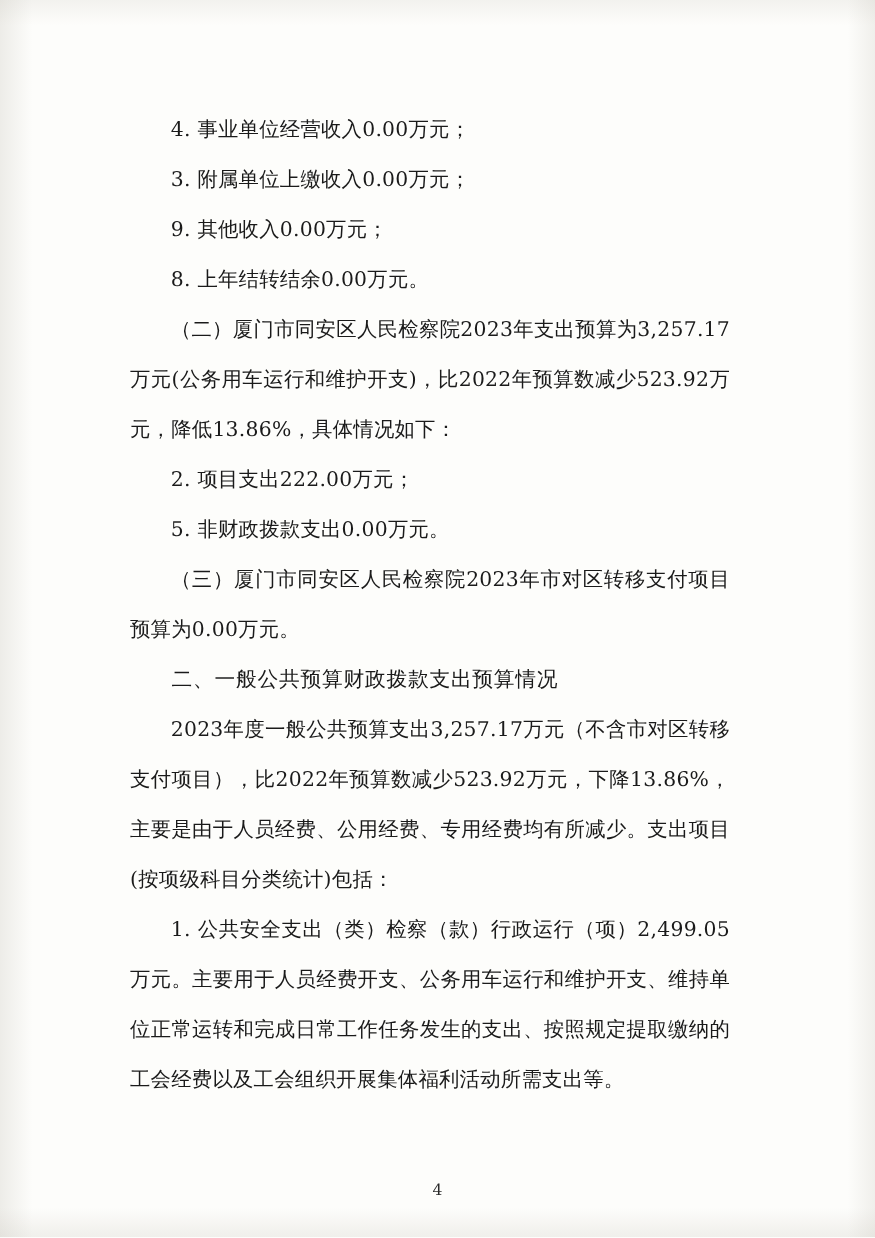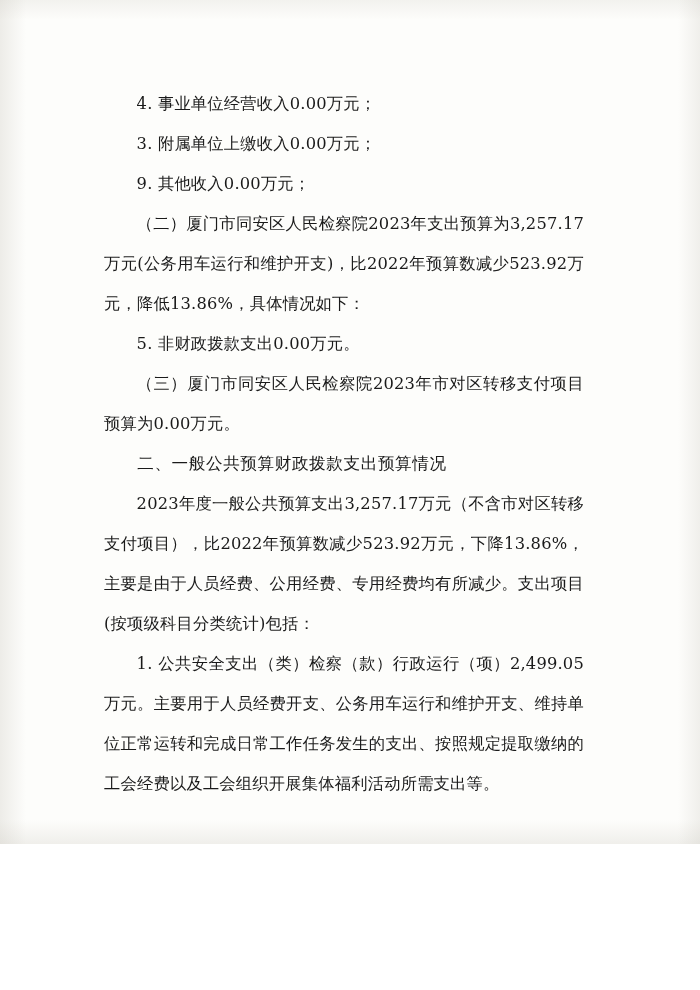--- a/index.html
+++ b/index.html
@@ -3,21 +3,21 @@
 <meta charset="utf-8">
 <style>
   html, body {
     margin: 0;
     padding: 0;
     background: #ffffff;
   }
   .page {
     position: relative;
     width: 700px;
-    height: 844px;
+    height: 990px;
     background: #fdfdfb;
     overflow: hidden;
     font-family: "DejaVu Serif", "Liberation Serif", serif;
     color: #1a1a1a;
   }
   
   .page::before {
     content: "";
     position: absolute;
     inset: 0;
@@ -66,22 +66,24 @@
 </style>
 </head>
 <body>
 
 <div class="page">
   <div class="body-area">
 
     <p class="para indent">4. 事业单位经营收入0.00万元；</p>
     <p class="para indent">3. 附属单位上缴收入0.00万元；</p>
     <p class="para indent">9. 其他收入0.00万元；</p>
+    <p class="para indent">8. 上年结转结余0.00万元。</p>
 
     <p class="para indent">（二）厦门市同安区人民检察院2023年支出预算为3,257.17万元(公务用车运行和维护开支)，比2022年预算数减少523.92万元，降低13.86%，具体情况如下：</p>
+    <p class="para indent">2. 项目支出222.00万元；</p>
     <p class="para indent">5. 非财政拨款支出0.00万元。</p>
     <p class="para indent">（三）厦门市同安区人民检察院2023年市对区转移支付项目预算为0.00万元。</p>
 
     <p class="heading">二、一般公共预算财政拨款支出预算情况</p>
 
     <p class="para indent">2023年度一般公共预算支出3,257.17万元（不含市对区转移支付项目），比2022年预算数减少523.92万元，下降13.86%，主要是由于人员经费、公用经费、专用经费均有所减少。支出项目(按项级科目分类统计)包括：</p>
     <p class="para indent">1. 公共安全支出（类）检察（款）行政运行（项）2,499.05万元。主要用于人员经费开支、公务用车运行和维护开支、维持单位正常运转和完成日常工作任务发生的支出、按照规定提取缴纳的工会经费以及工会组织开展集体福利活动所需支出等。</p>
 
   </div>
 

